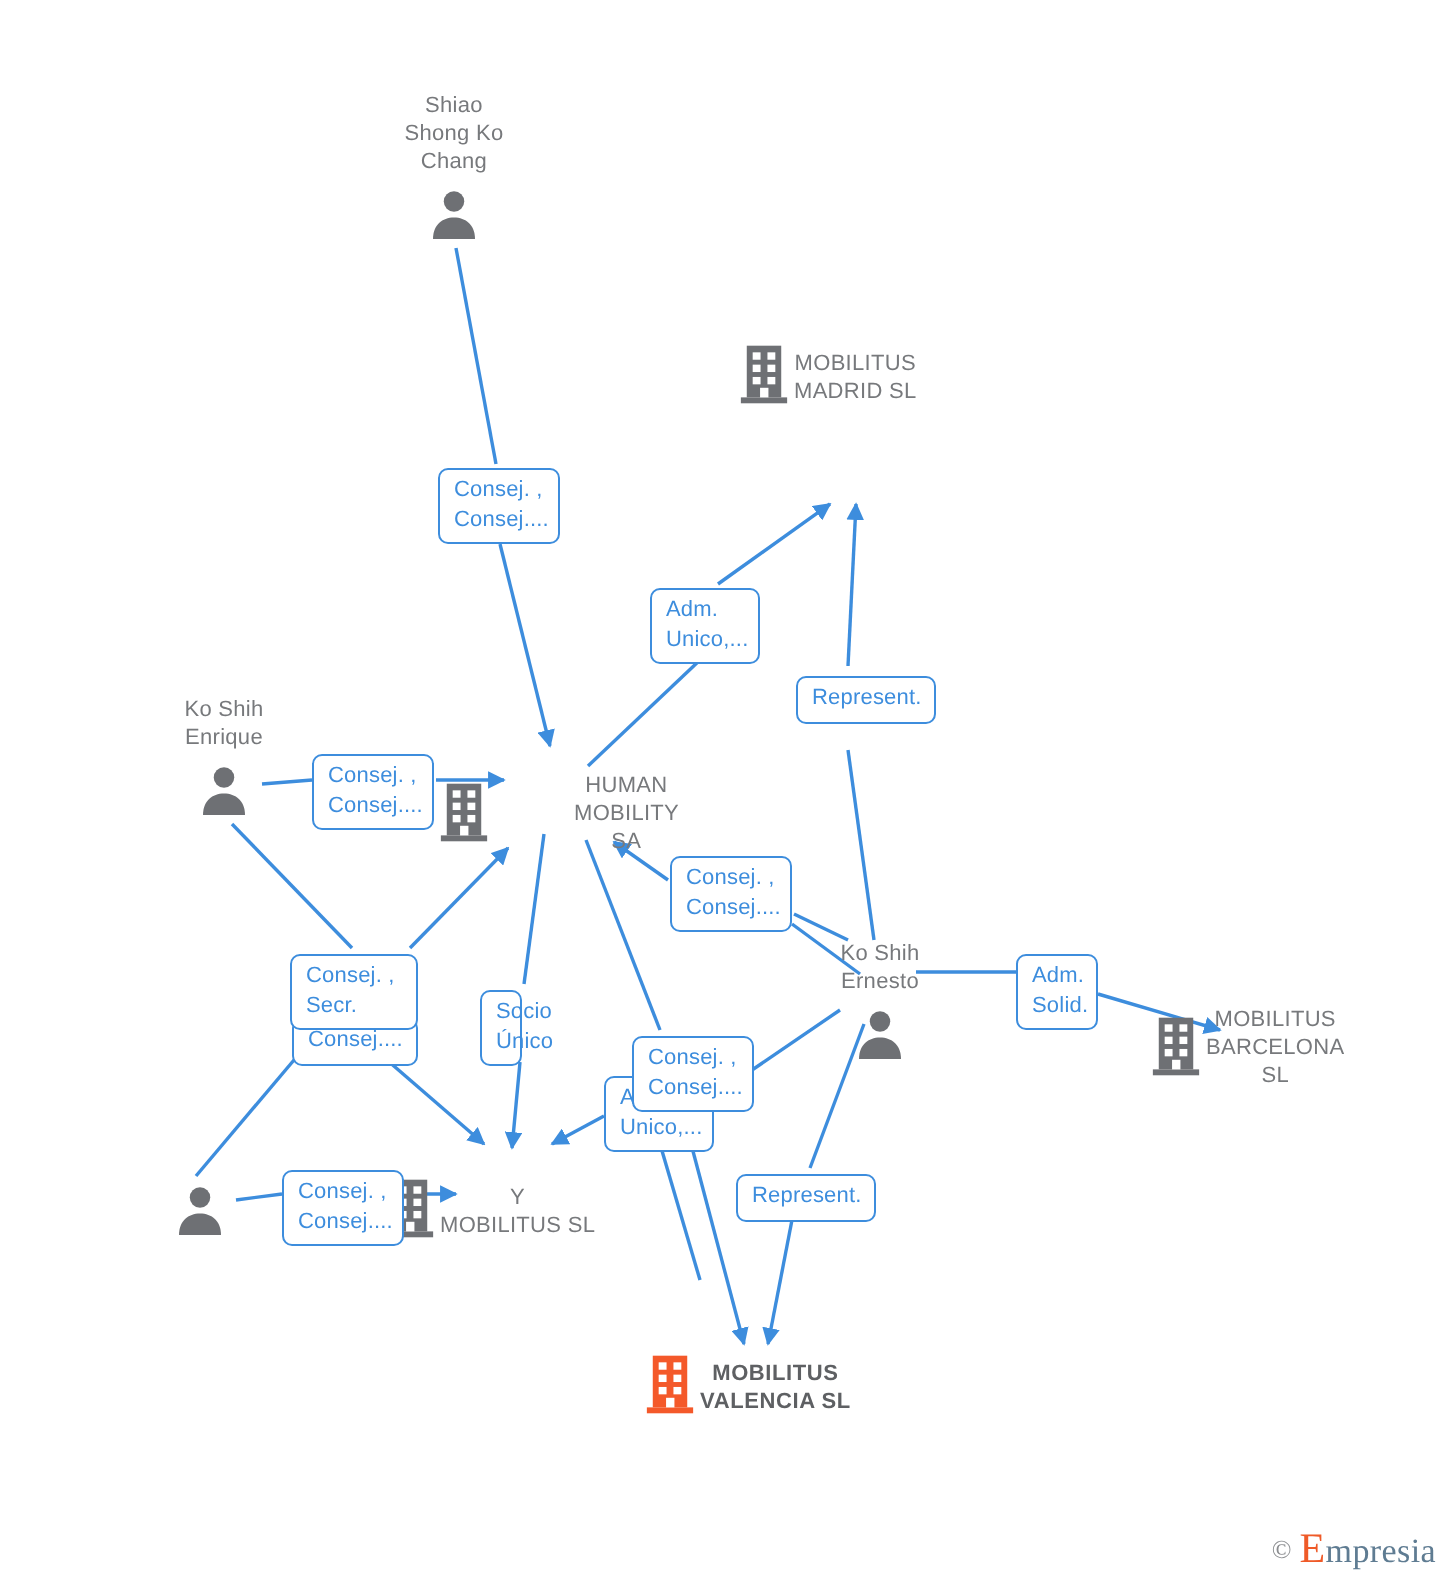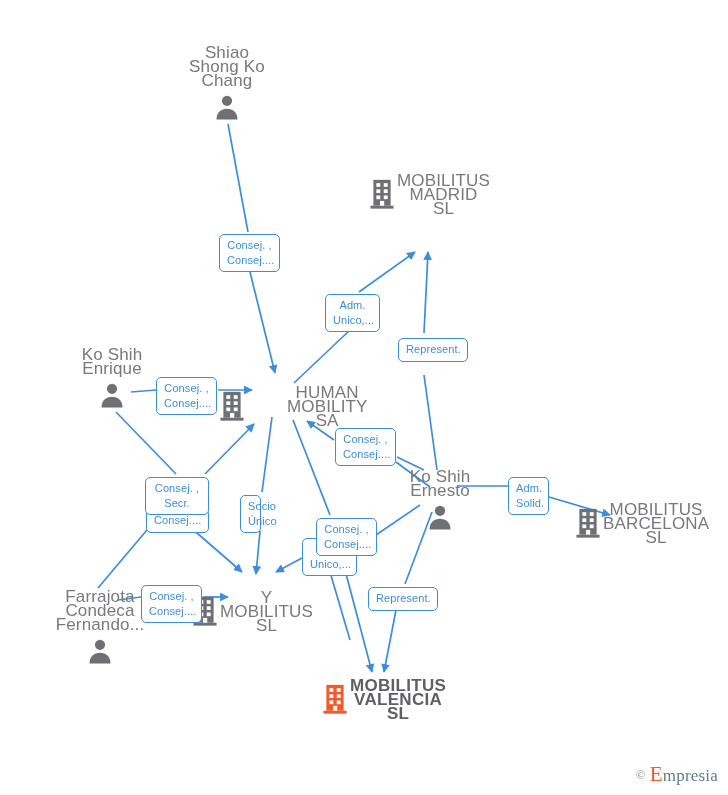--- a/index.html
+++ b/index.html
@@ -44,21 +44,21 @@
     width: 120px;
     margin-left: -60px;
     text-align: center;
     user-select: none;
   }
   .node .icon-wrap {
     display: block;
     line-height: 0;
   }
   .node-label {
-    font-size: 17px;
+    font-size: 11px;
     line-height: 14px;
     color: #77797c;
     letter-spacing: 0.15px;
     margin-top: 3px;
     white-space: pre-line;
     text-align: center;
   }
   .node-company .node-label {
     color: #77797c;
   }
@@ -79,21 +79,21 @@
   
   .edge-label {
     position: absolute;
     z-index: 3;
     background: #ffffff;
     border: 1.4px solid #3d8ddd;
     border-radius: 5px;
     color: #3d8ddd;
     font-size: 11px;
     line-height: 14.5px;
-    text-align: center;
+    text-align: left;
     padding: 3px 7px 4px 7px;
     white-space: pre-line;
     box-sizing: border-box;
     letter-spacing: 0.1px;
   }
 
   
   #watermark {
     position: absolute;
     right: 10px;
@@ -269,23 +269,20 @@
 SL</span>
   </div>
 
   <div class="node node-person" style="left:100px; top:590px;">
     <span class="icon-wrap">
       <svg width="30" height="30" viewBox="0 0 24 24">
         <circle cx="12" cy="7" r="4.1" fill="#6e7074"></circle>
         <path d="M3.6 22 C3.6 16.4 7.3 13.4 12 13.4 C16.7 13.4 20.4 16.4 20.4 22 Z" fill="#6e7074"></path>
       </svg>
     </span>
-    <span class="node-label">Farrajota
-Condeca
-Fernando...</span>
   </div>
 
   <div class="node node-company" style="left:250px; top:588px;">
     <span class="icon-wrap">
       <svg width="30" height="32" viewBox="0 0 24 26">
         <rect x="5" y="1.5" width="14" height="21" fill="#6e7074"></rect>
         <rect x="2.6" y="22.5" width="18.8" height="2.4" fill="#6e7074"></rect>
         <rect x="7.4" y="4.2" width="3.2" height="3" fill="#ffffff"></rect>
         <rect x="13.4" y="4.2" width="3.2" height="3" fill="#ffffff"></rect>
         <rect x="7.4" y="9.2" width="3.2" height="3" fill="#ffffff"></rect>

